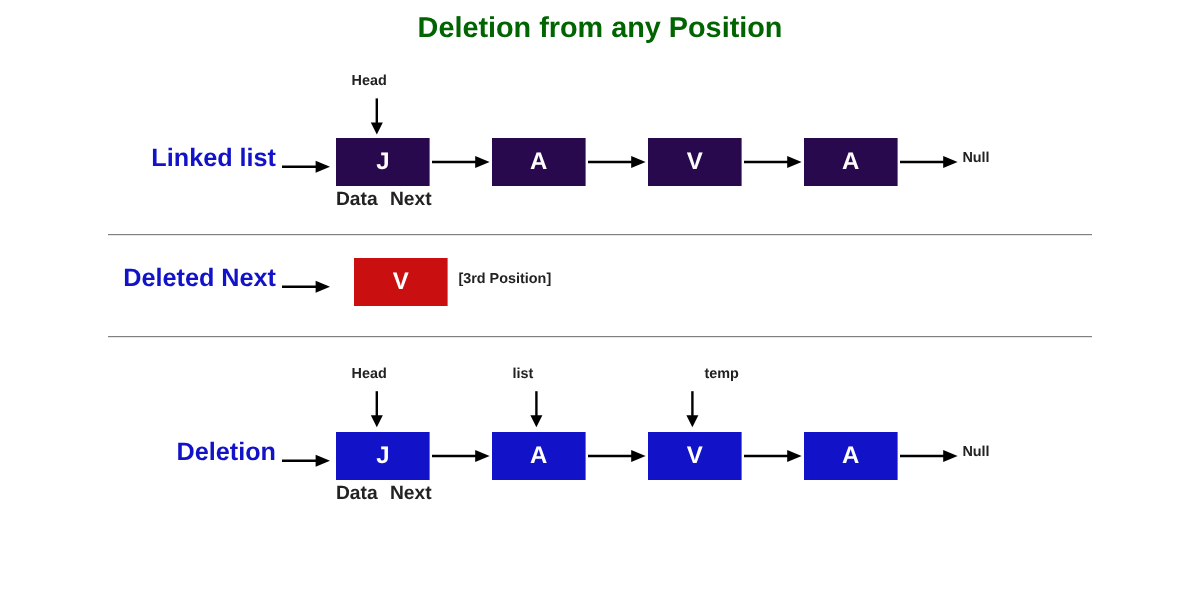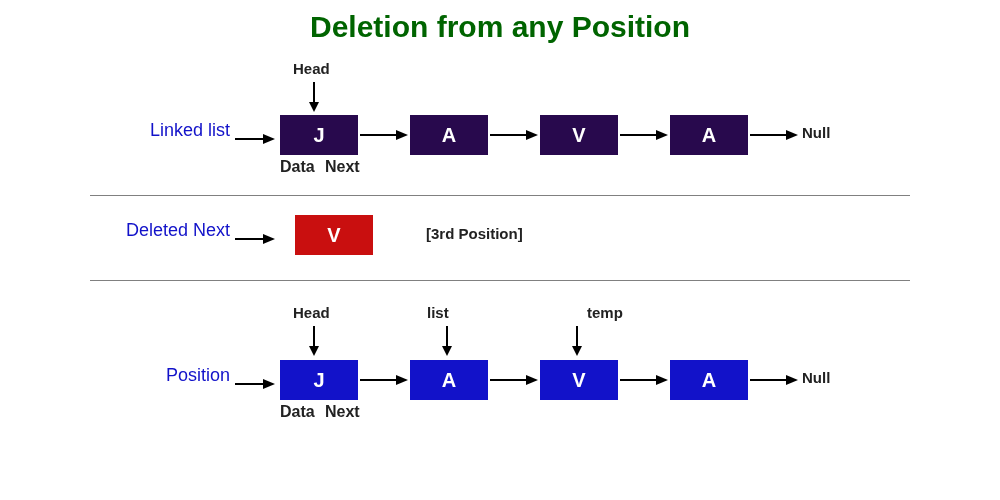--- a/index.html
+++ b/index.html
@@ -8,28 +8,28 @@
     height: 500px;
     background: #fff;
     font-family: Arial, Helvetica, sans-serif;
     position: relative;
   }
   .title {
     position: absolute;
     left: 0; right: 0;
     top: 10px;
     text-align: center;
-    font-size: 30px;
+    font-size: 24px;
     font-weight: bold;
     color: #006400;
   }
   .row-label {
     position: absolute;
-    font-size: 18px;
-    font-weight: normal;
+    font-size: 21px;
+    font-weight: bold;
     color: #1212c9;
     text-align: right;
     width: 200px;
   }
   .node {
     position: absolute;
     width: 78px;
     height: 40px;
     color: #fff;
     font-size: 20px;
@@ -38,21 +38,21 @@
     align-items: center;
     justify-content: center;
   }
   .purple { background: #28094d; }
   .blue   { background: #1212c9; }
   .red    { background: #c90f0f; }
   .red    { width: 78px; }
   .plain-label {
     position: absolute;
     color: #222;
-    font-size: 15px;
+    font-size: 12px;
     font-weight: 600;
   }
   .hr {
     position: absolute;
     left: 90px;
     width: 820px;
     height: 1px;
     background: #808080;
   }
   svg.arrow {
@@ -106,21 +106,21 @@
 <div class="plain-label" style="left:325px; top:158px; font-size:16px;">Next</div>
 
 <div class="hr" style="top:195px;"></div>
 
 <div class="row-label" style="left:30px; top:220px;">Deleted Next</div>
 <svg class="arrow" style="left:235px; top:234px;" width="40" height="10">
   <line x1="0" y1="5" x2="30" y2="5" stroke="#000" stroke-width="2"></line>
   <polygon points="28,0 28,10 40,5" fill="#000"></polygon>
 </svg>
 <div class="node red" style="left:295px; top:215px;">V</div>
-<div class="plain-label" style="left:382px; top:225px;margin-left:44px;">[3rd Position]</div>
+<div class="plain-label" style="left:382px; top:225px;">[3rd Position]</div>
 
 <div class="hr" style="top:280px;"></div>
 
 <div class="plain-label" style="left:293px; top:304px;">Head</div>
 <svg class="arrow" style="left:313px; top:326px;" width="2" height="30">
   <line x1="1" y1="0" x2="1" y2="24" stroke="#000" stroke-width="2"></line>
   <polygon points="-4,20 6,20 1,30" fill="#000"></polygon>
 </svg>
 
 <div class="plain-label" style="left:427px; top:304px;">list</div>
@@ -128,21 +128,21 @@
   <line x1="1" y1="0" x2="1" y2="24" stroke="#000" stroke-width="2"></line>
   <polygon points="-4,20 6,20 1,30" fill="#000"></polygon>
 </svg>
 
 <div class="plain-label" style="left:587px; top:304px;">temp</div>
 <svg class="arrow" style="left:576px; top:326px;" width="2" height="30">
   <line x1="1" y1="0" x2="1" y2="24" stroke="#000" stroke-width="2"></line>
   <polygon points="-4,20 6,20 1,30" fill="#000"></polygon>
 </svg>
 
-<div class="row-label" style="left:30px; top:365px;">Position</div>
+<div class="row-label" style="left:30px; top:365px;">Deletion</div>
 <svg class="arrow" style="left:235px; top:379px;" width="40" height="10">
   <line x1="0" y1="5" x2="30" y2="5" stroke="#000" stroke-width="2"></line>
   <polygon points="28,0 28,10 40,5" fill="#000"></polygon>
 </svg>
 
 <div class="node blue" style="left:280px; top:360px;">J</div>
 <svg class="arrow" style="left:360px; top:375px;" width="48" height="10">
   <line x1="0" y1="5" x2="38" y2="5" stroke="#000" stroke-width="2"></line>
   <polygon points="36,0 36,10 48,5" fill="#000"></polygon>
 </svg>

